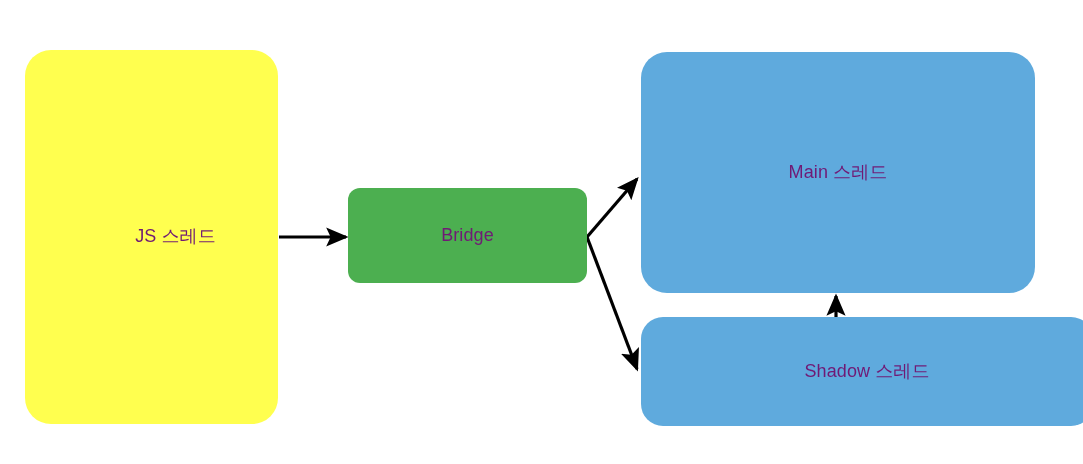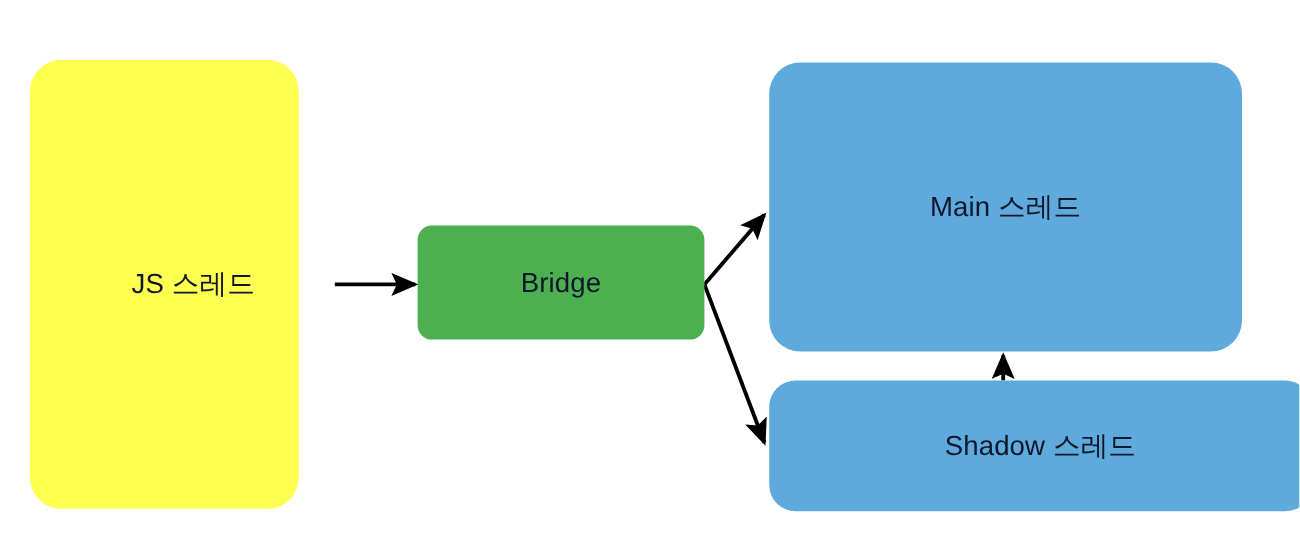--- a/index.html
+++ b/index.html
@@ -20,31 +20,31 @@
   }
   .node {
     position: absolute;
     display: flex;
     align-items: center;
     justify-content: center;
     box-sizing: border-box;
     text-align: center;
   }
   .node-label {
-    color: #0f172a;
-    font-size: 23px;
+    color: #701a75;
+    font-size: 18px;
     font-weight: 400;
     line-height: 1.3;
     letter-spacing: 0.1px;
     white-space: nowrap;
   }
   #node-js {
     left: 25px;
     top: 50px;
-    width: 224px;
+    width: 253px;
     height: 374px;
     border-radius: 26px;
     padding-left: 48px;
   }
   #node-bridge {
     left: 348px;
     top: 188px;
     width: 239px;
     height: 95px;
     border-radius: 12px;

